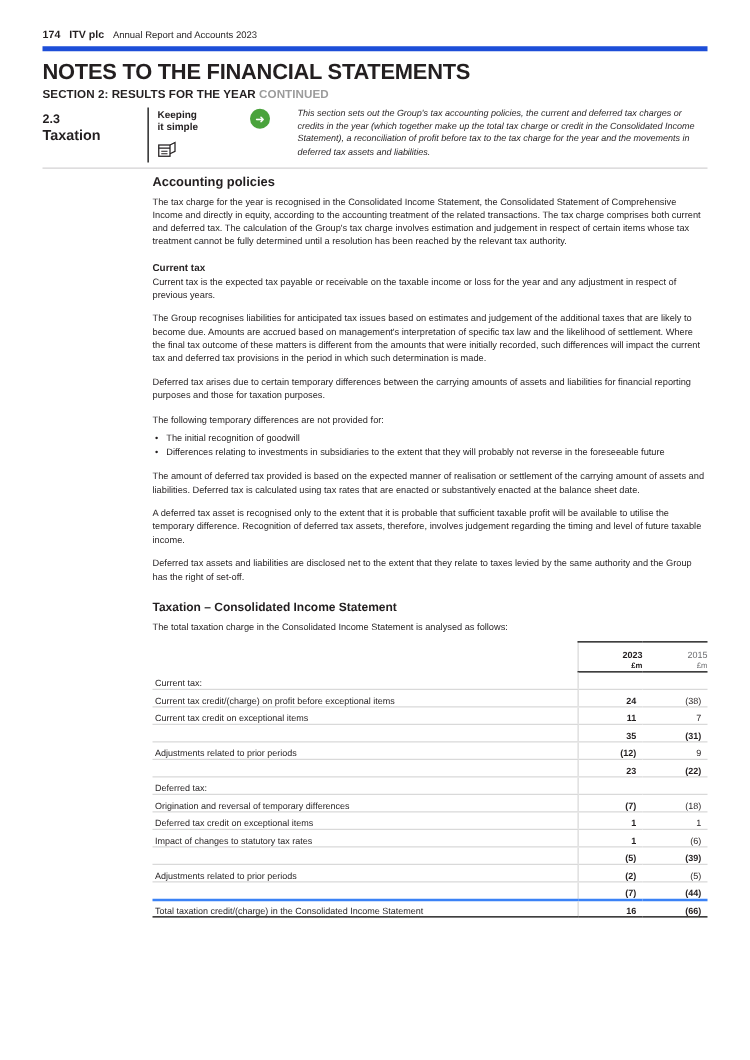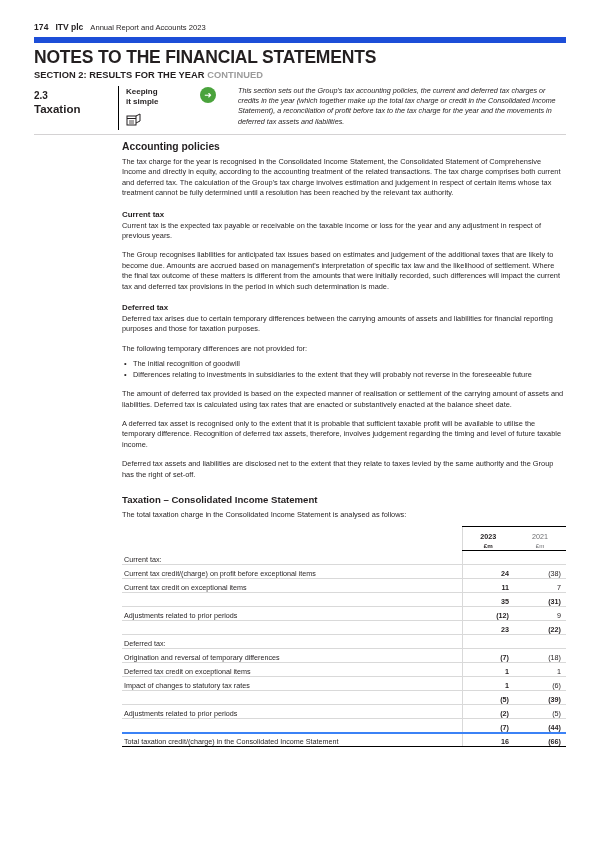--- a/index.html
+++ b/index.html
@@ -26,21 +26,21 @@
 
   
   .pg-header {
     position: absolute;
     left: 34px;
     top: 22px;
     width: 532px;
     display: flex;
     align-items: baseline;
     gap: 7px;
-    border-bottom: 6px solid #1d4ed8;
+    border-bottom: 4px solid #1d4ed8;
     padding-bottom: 5px;
   }
   .pg-num {
     font-size: 8.5px;
     font-weight: bold;
     letter-spacing: 0.1px;
   }
   .pg-brand {
     font-size: 8.5px;
     font-weight: bold;
@@ -205,21 +205,21 @@
   }
   table.fin th, table.fin td {
     padding: 0;
     vertical-align: bottom;
   }
   .hdr-row th {
     border-top: 1px solid #000;
     border-bottom: 1px solid #000;
     height: 24px;
     font-weight: bold;
-    text-align: center;
+    text-align: right;
     padding-bottom: 3px;
     padding-right: 5px;
     font-size: 7.2px;
     line-height: 8.6px;
   }
   .hdr-row th.lbl { border-top: none; border-bottom: none; }
   .hdr-row th.y22 { font-weight: normal; color: #6d6e71; }
   .hdr-row th .unit { display:block; font-size: 6.2px; font-weight: bold; }
   .hdr-row th.y22 .unit { font-weight: normal; }
   table.fin td {
@@ -289,21 +289,20 @@
 
   <div class="body-col">
 
     <h3 class="sec">Accounting policies</h3>
     <p class="para">The tax charge for the year is recognised in the Consolidated Income Statement, the Consolidated Statement of Comprehensive Income and directly in equity, according to the accounting treatment of the related transactions. The tax charge comprises both current and deferred tax. The calculation of the Group's tax charge involves estimation and judgement in respect of certain items whose tax treatment cannot be fully determined until a resolution has been reached by the relevant tax authority.</p>
 
     <h4 class="sub">Current tax</h4>
     <p class="para">Current tax is the expected tax payable or receivable on the taxable income or loss for the year and any adjustment in respect of previous years.</p>
     <p class="para">The Group recognises liabilities for anticipated tax issues based on estimates and judgement of the additional taxes that are likely to become due. Amounts are accrued based on management's interpretation of specific tax law and the likelihood of settlement. Where the final tax outcome of these matters is different from the amounts that were initially recorded, such differences will impact the current tax and deferred tax provisions in the period in which such determination is made.</p>
 
-    <h4 class="sub">Deferred tax</h4>
     <p class="para">Deferred tax arises due to certain temporary differences between the carrying amounts of assets and liabilities for financial reporting purposes and those for taxation purposes.</p>
     <p class="para tight">The following temporary differences are not provided for:</p>
     <ul class="bul">
       <li>The initial recognition of goodwill</li>
       <li>Differences relating to investments in subsidiaries to the extent that they will probably not reverse in the foreseeable future</li>
     </ul>
     <p class="para">The amount of deferred tax provided is based on the expected manner of realisation or settlement of the carrying amount of assets and liabilities. Deferred tax is calculated using tax rates that are enacted or substantively enacted at the balance sheet date.</p>
     <p class="para">A deferred tax asset is recognised only to the extent that it is probable that sufficient taxable profit will be available to utilise the temporary difference. Recognition of deferred tax assets, therefore, involves judgement regarding the timing and level of future taxable income.</p>
     <p class="para">Deferred tax assets and liabilities are disclosed net to the extent that they relate to taxes levied by the same authority and the Group has the right of set-off.</p>
 
@@ -312,21 +311,21 @@
 
     <table class="fin">
       <thead>
         <tr class="hdr-row">
           <th class="lbl"></th>
           <th class="y23 col-sep">
             <span>2023</span>
             <span class="unit">£m</span>
           </th>
           <th class="y22">
-            <span>2021</span>
+            <span>2015</span>
             <span class="unit">£m</span>
           </th>
         </tr>
       </thead>
       <tbody>
         <tr class="plain-lbl">
           <td>Current tax:</td>
           <td class="num col-sep"></td>
           <td class="num num22"></td>
         </tr>

